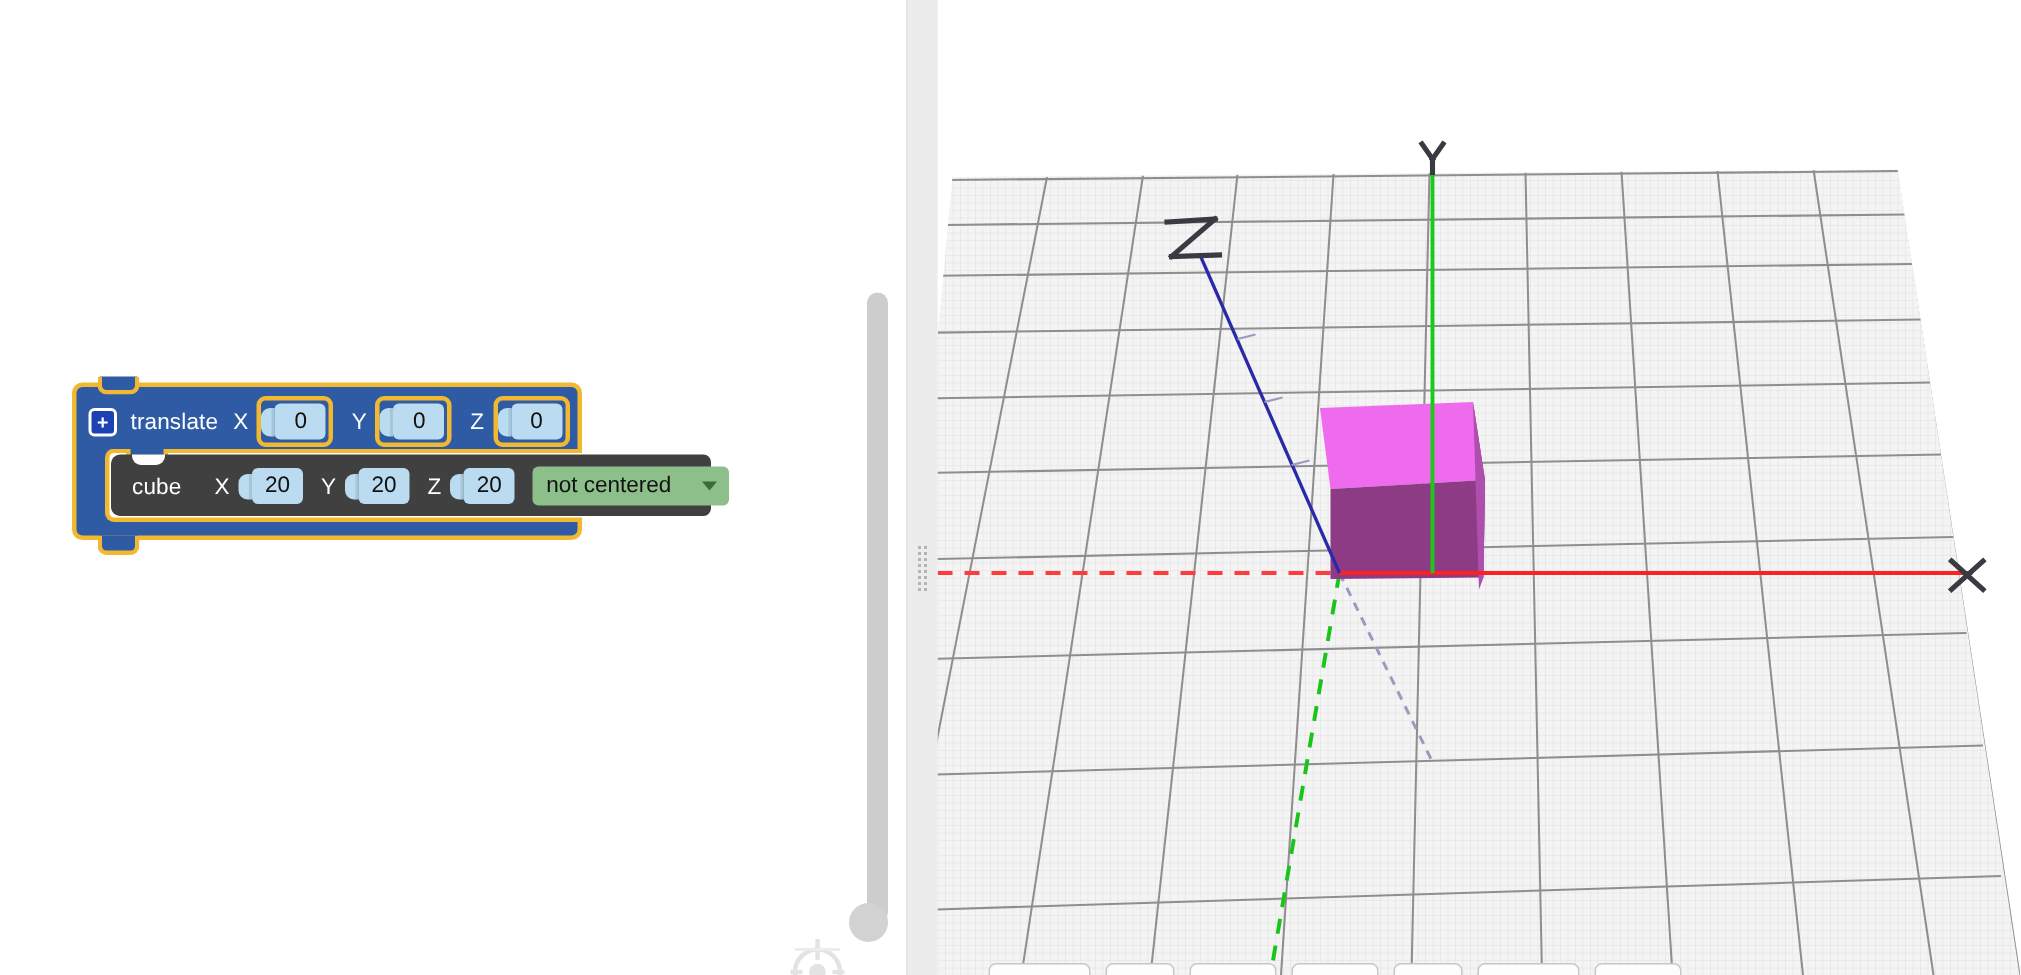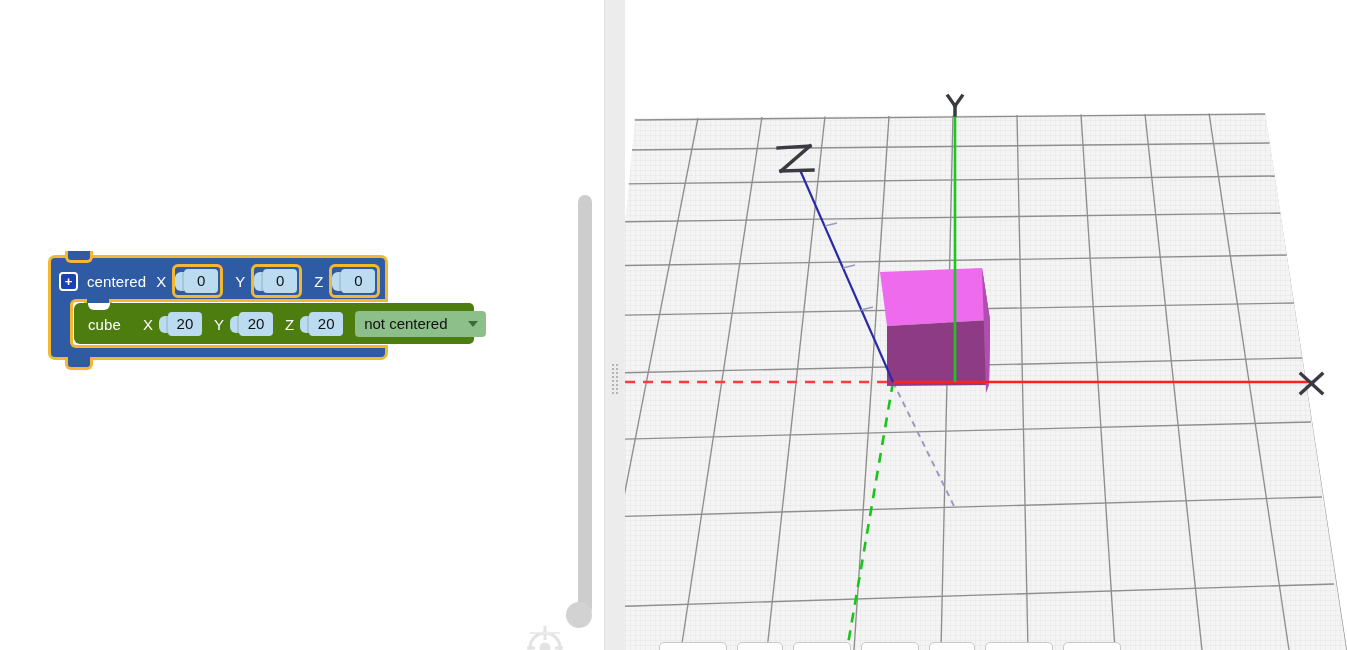--- a/index.html
+++ b/index.html
@@ -145,21 +145,21 @@
     height: 34px;
     background: transparent;
     box-sizing: border-box;
   }
   .socket.hl .puzzle { background: #B9DCF0; height: 19px; }
 
   
   #cube-block {
     position: absolute; left: 26px; top: 48px;
     width: 400px; height: 41px;
-    background: #4d7c0f;
+    background: #404040;
     border-radius: 6px 5px 5px 6px;
     z-index: 8;
     text-decoration: underline;
   }
   #cube-block .cb-notch {
     position: absolute; left: 14px; top: 0px;
     width: 22px; height: 7px;
     background: #ffffff;
     border-radius: 0 0 6px 6px;
   }
@@ -249,21 +249,21 @@
 
       <div class="c-block">
         <div class="c-body"></div>
         <div class="top-notch"></div>
         <div class="c-mouth"></div>
         <div class="mouth-notch"></div>
         <div class="bottom-tab"></div>
 
         <div class="row" id="translate-row">
           <div class="plus-btn">+</div>
-          <span class="blk-label">centered</span>
+          <span class="blk-label">translate</span>
 
           <span class="axis-label">X</span>
           <span class="socket hl">
             <span class="puzzle"></span>
             <span class="num-field">0</span>
           </span>
 
           <span class="axis-label">Y</span>
           <span class="socket hl">
             <span class="puzzle"></span>

